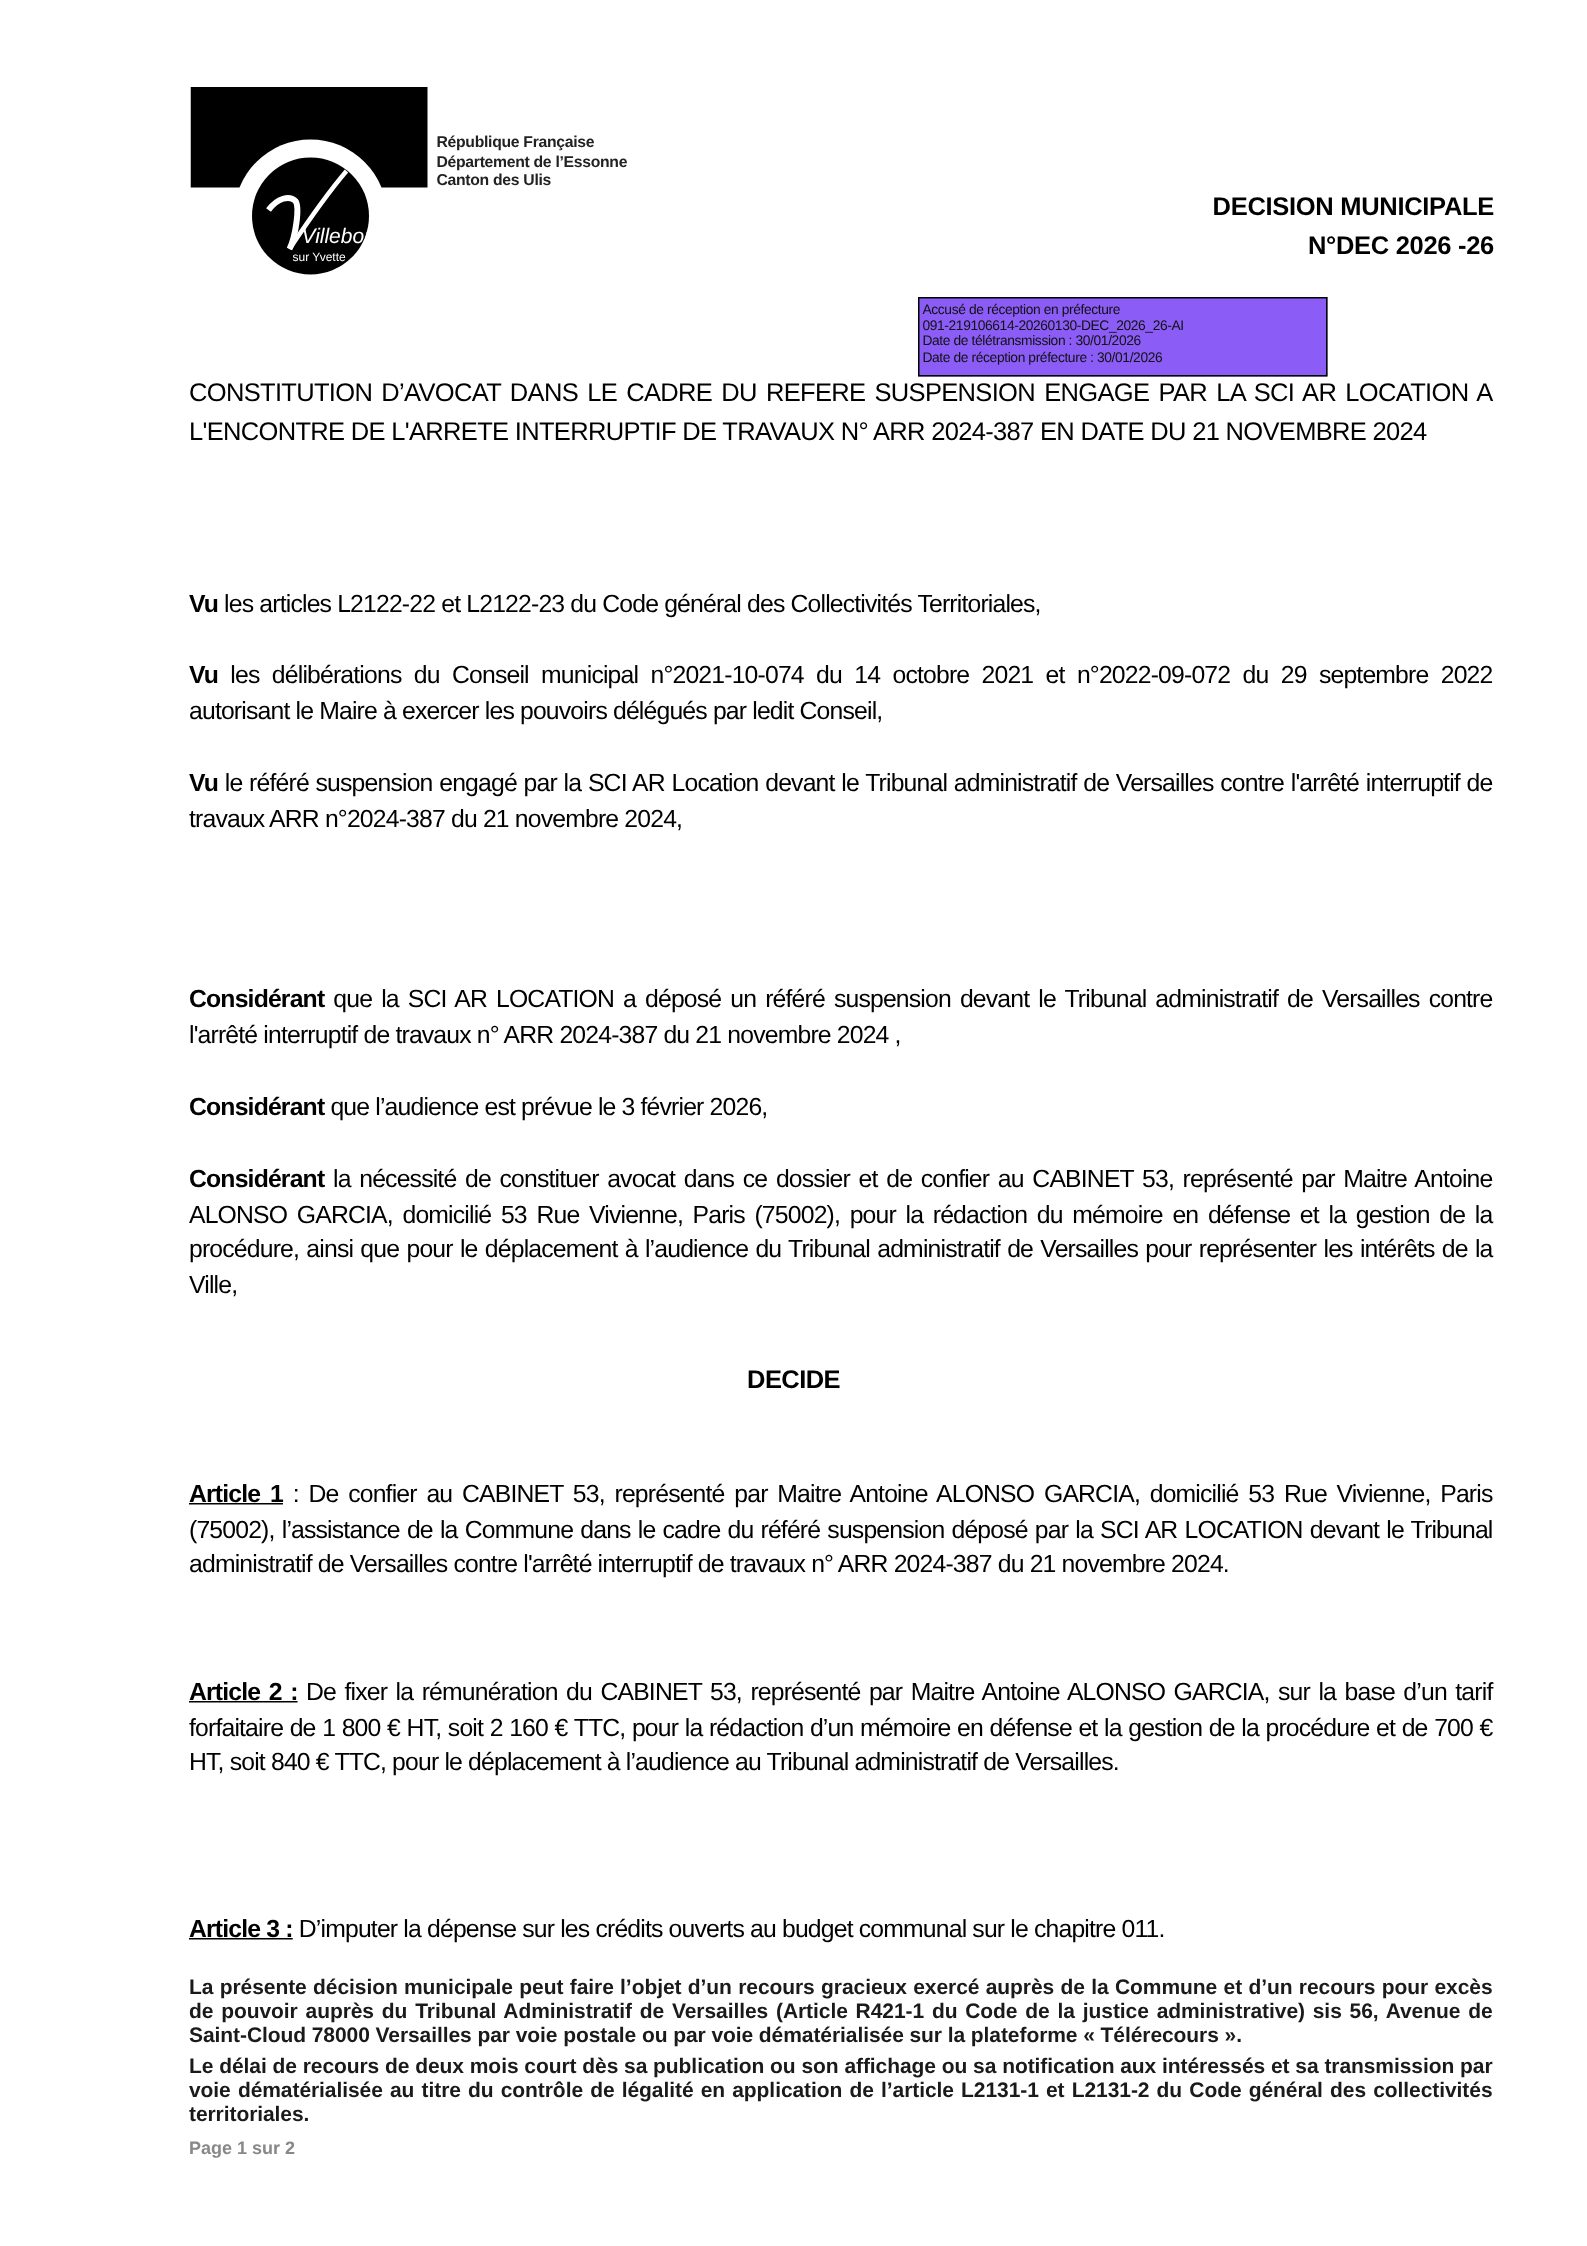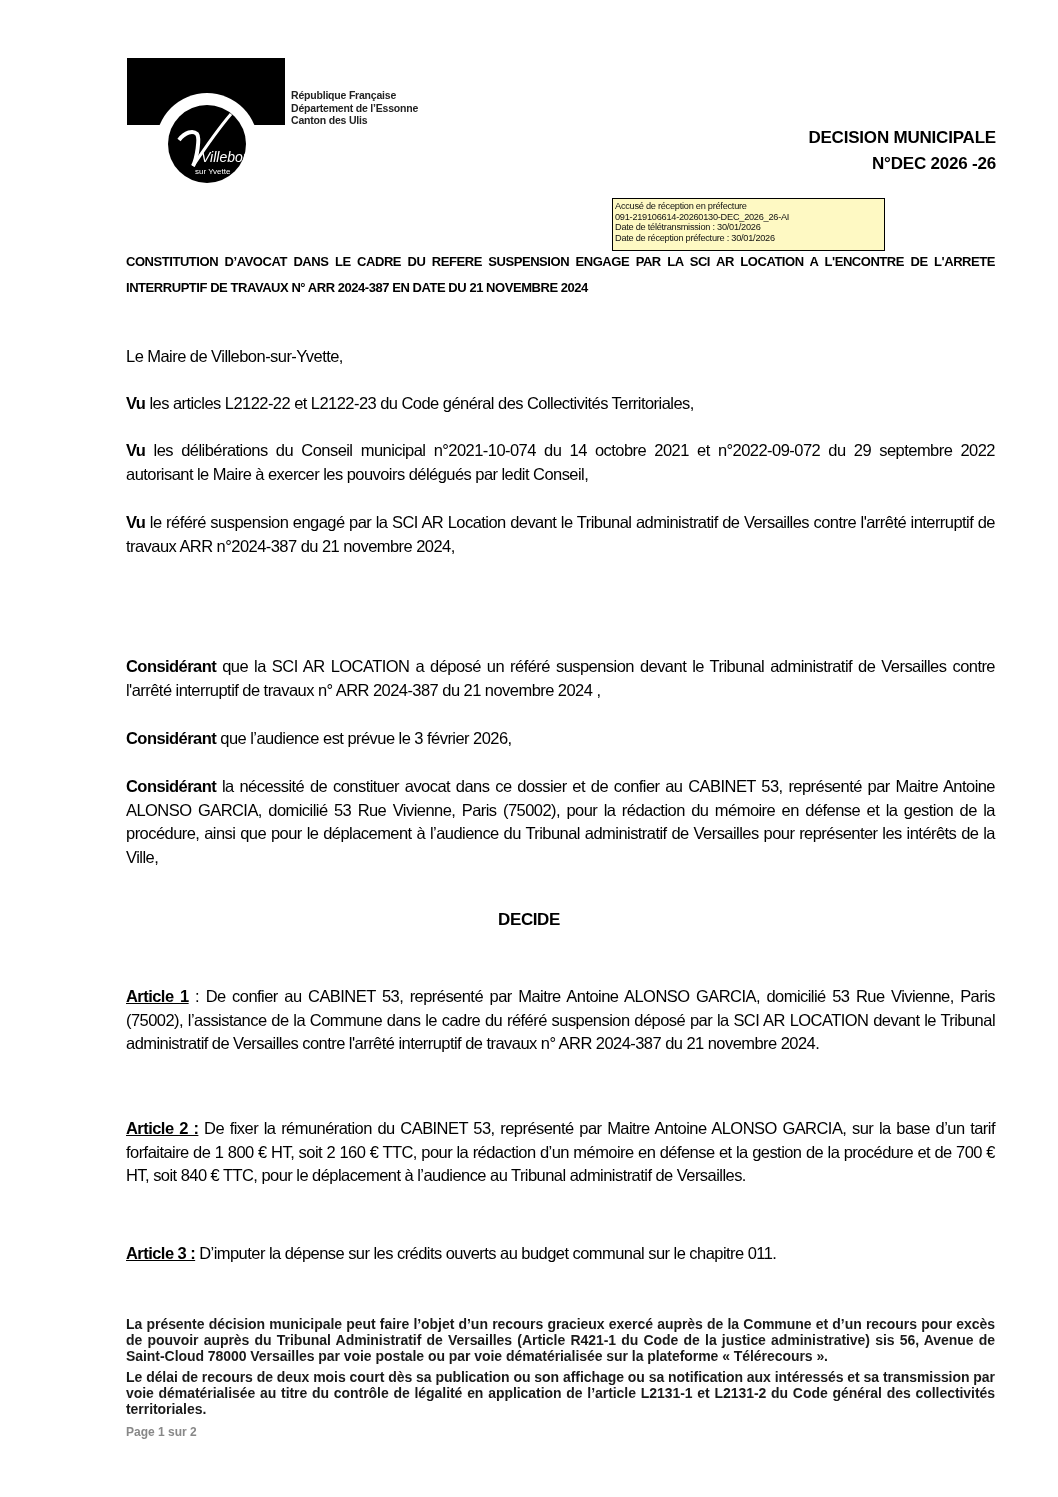--- a/index.html
+++ b/index.html
@@ -8,25 +8,25 @@
 
     
     .logo { position: absolute; left: 127px; top: 58px; width: 160px; height: 126px; }
     .org { position: absolute; left: 291px; top: 89px; font-size: 10.5px; line-height: 12.5px; font-weight: bold; color: #222; letter-spacing: -0.2px; }
     .org div { white-space: nowrap; }
 
     
     .decision { position: absolute; right: 62px; top: 125px; text-align: right; font-weight: bold; font-size: 17px; line-height: 26px; letter-spacing: -0.2px; }
 
     
-    .stamp { position: absolute; left: 612px; top: 198px; width: 273px; height: 53px; border: 1px solid #000; box-sizing: border-box; background: #fef9c3; z-index: 2; padding: 2px 0 0 2px; }
+    .stamp { position: absolute; left: 612px; top: 198px; width: 273px; height: 53px; border: 1px solid #000; box-sizing: border-box; background: #8b5cf6; z-index: 2; padding: 2px 0 0 2px; }
     .stamp div { font-size: 9.2px; line-height: 10.6px; white-space: nowrap; letter-spacing: -0.25px; color: #111; }
 
     
-    .title { position: absolute; left: 126px; top: 249px; width: 869px; font-weight: bold; font-size: 13px; line-height: 26px; text-align: justify; text-align-last: left; letter-spacing: -0.45px; z-index: 1; }
+    .title { position: absolute; left: 126px; top: 249px; width: 869px; font-weight: normal; font-size: 17px; line-height: 26px; text-align: justify; text-align-last: left; letter-spacing: -0.45px; z-index: 1; }
 
     
     .body { position: absolute; left: 126px; width: 869px; font-size: 16.5px; line-height: 23.5px; text-align: justify; letter-spacing: -0.55px; }
     .body b { font-weight: bold; }
     .body u { text-decoration: underline; }
     .decide { position: absolute; left: 0; width: 1058px; top: 910px; text-align: center; font-weight: bold; font-size: 17px; letter-spacing: -0.4px; }
 
     
     .footer { position: absolute; left: 126px; width: 869px; font-size: 14px; line-height: 16px; text-align: justify; font-weight: bold; color: #1a1a1a; letter-spacing: -0.05px; }
     .pageno { position: absolute; left: 126px; top: 1425px; font-size: 12px; font-weight: bold; color: #888; text-align: center; }
@@ -61,21 +61,20 @@
 
   <div class="stamp">
     <div>Accusé de réception en préfecture</div>
     <div>091-219106614-20260130-DEC_2026_26-AI</div>
     <div>Date de télétransmission : 30/01/2026</div>
     <div>Date de réception préfecture : 30/01/2026</div>
   </div>
 
   <div class="title">CONSTITUTION D’AVOCAT DANS LE CADRE DU REFERE SUSPENSION ENGAGE PAR LA SCI AR LOCATION A L'ENCONTRE DE L'ARRETE INTERRUPTIF DE TRAVAUX N° ARR 2024-387 EN DATE DU 21 NOVEMBRE 2024</div>
 
-  <div class="body" style="top:345px;">Le Maire de Villebon-sur-Yvette,</div>
 
   <div class="body" style="top:392px;">
     <b>Vu</b><span> les articles L2122-22 et L2122-23 du Code général des Collectivités Territoriales,</span>
   </div>
 
   <div class="body" style="top:439px;">
     <b>Vu</b><span> les délibérations du Conseil municipal n°2021-10-074 du 14 octobre 2021 et n°2022-09-072 du 29 septembre 2022 autorisant le Maire à exercer les pouvoirs délégués par ledit Conseil,</span>
   </div>
 
   <div class="body" style="top:511px;">
@@ -98,21 +97,21 @@
   <div class="decide">DECIDE</div>
 
   <div class="body" style="top:985px;">
     <b><u>Article 1</u></b><span> : </span><span>De confier au CABINET 53, représenté par Maitre Antoine ALONSO GARCIA, domicilié 53 Rue Vivienne, Paris (75002), l’assistance de la Commune dans le cadre du référé suspension déposé par la SCI AR LOCATION devant le Tribunal administratif de Versailles contre l'arrêté interruptif de travaux n° ARR 2024-387 du 21 novembre 2024.</span>
   </div>
 
   <div class="body" style="top:1105px;margin-top:12px;">
     <b><u>Article 2 :</u></b><span> </span><span>De fixer la rémunération du CABINET 53, représenté par Maitre Antoine ALONSO GARCIA, sur la base d’un tarif forfaitaire de 1 800 € HT, soit 2 160 € TTC, pour la rédaction d’un mémoire en défense et la gestion de la procédure et de 700 € HT, soit 840 € TTC, pour le déplacement à l’audience au Tribunal administratif de Versailles.</span>
   </div>
 
-  <div class="body" style="top:1242px;">
+  <div class="body" style="top:1275px;">
     <b><u>Article 3 :</u></b><span> </span><span>D’imputer la dépense sur les crédits ouverts au budget communal sur le chapitre 011.</span>
   </div>
 
   <div class="footer" style="top:1316px;">La présente décision municipale peut faire l’objet d’un recours gracieux exercé auprès de la Commune et d’un recours pour excès de pouvoir auprès du Tribunal Administratif de Versailles (Article R421-1 du Code de la justice administrative) sis 56, Avenue de Saint-Cloud 78000 Versailles par voie postale ou par voie dématérialisée sur la plateforme « Télérecours ».</div>
   <div class="footer" style="top:1369px;">Le délai de recours de deux mois court dès sa publication ou son affichage ou sa notification aux intéressés et sa transmission par voie dématérialisée au titre du contrôle de légalité en application de l’article L2131-1 et L2131-2 du Code général des collectivités territoriales.</div>
 
   <div class="pageno">Page 1 sur 2</div>
 </div>
 
 </body></html>

